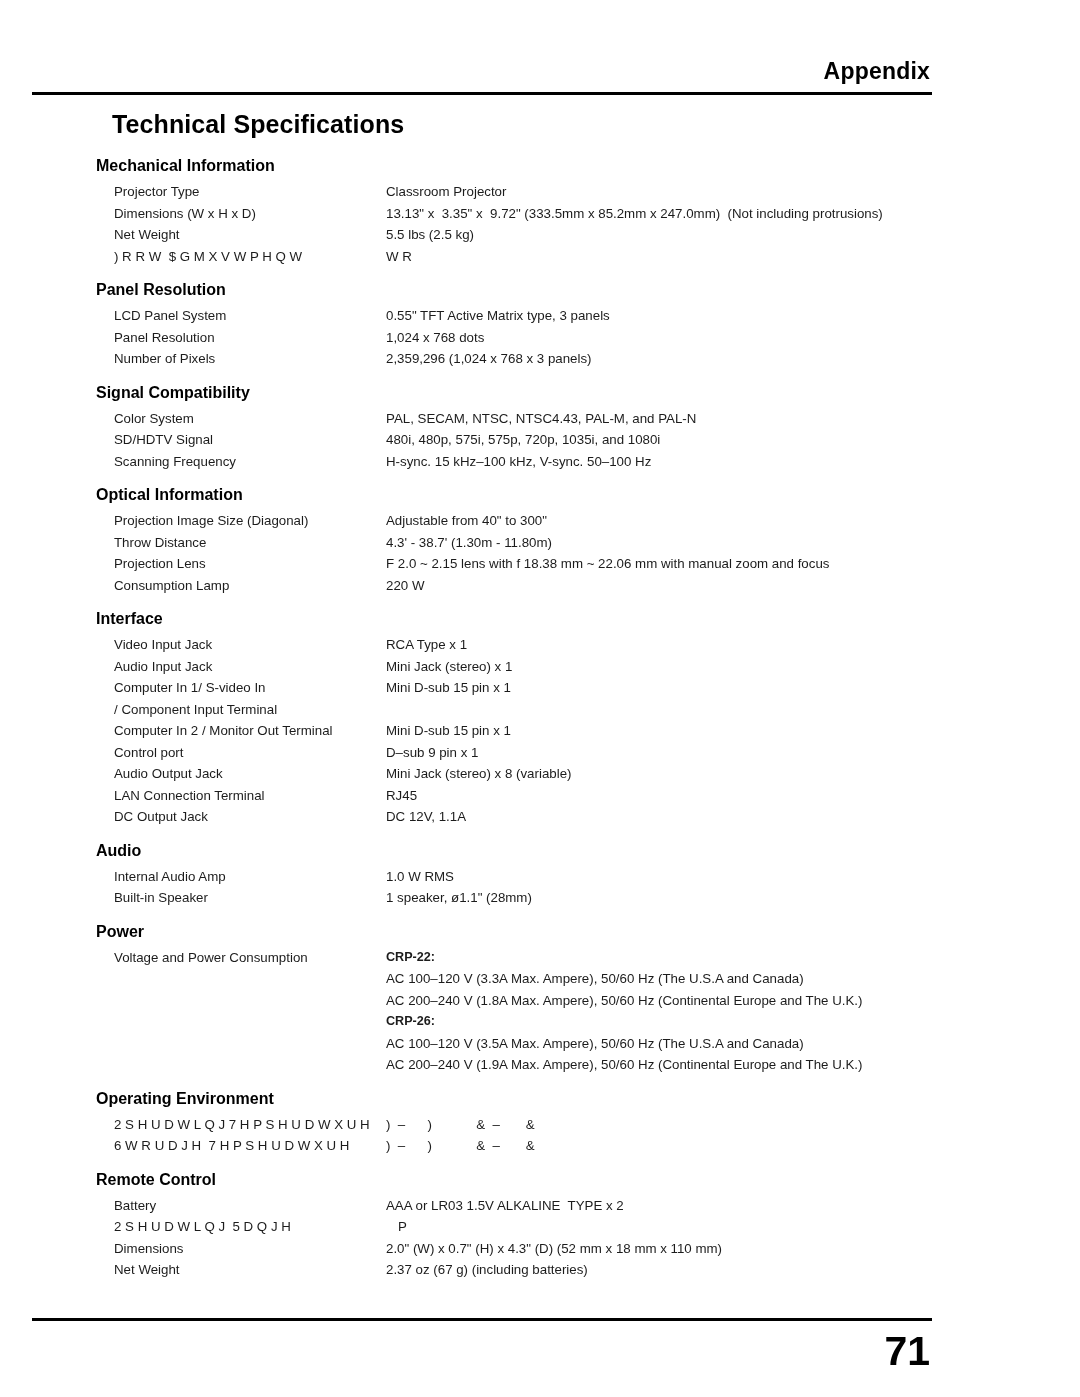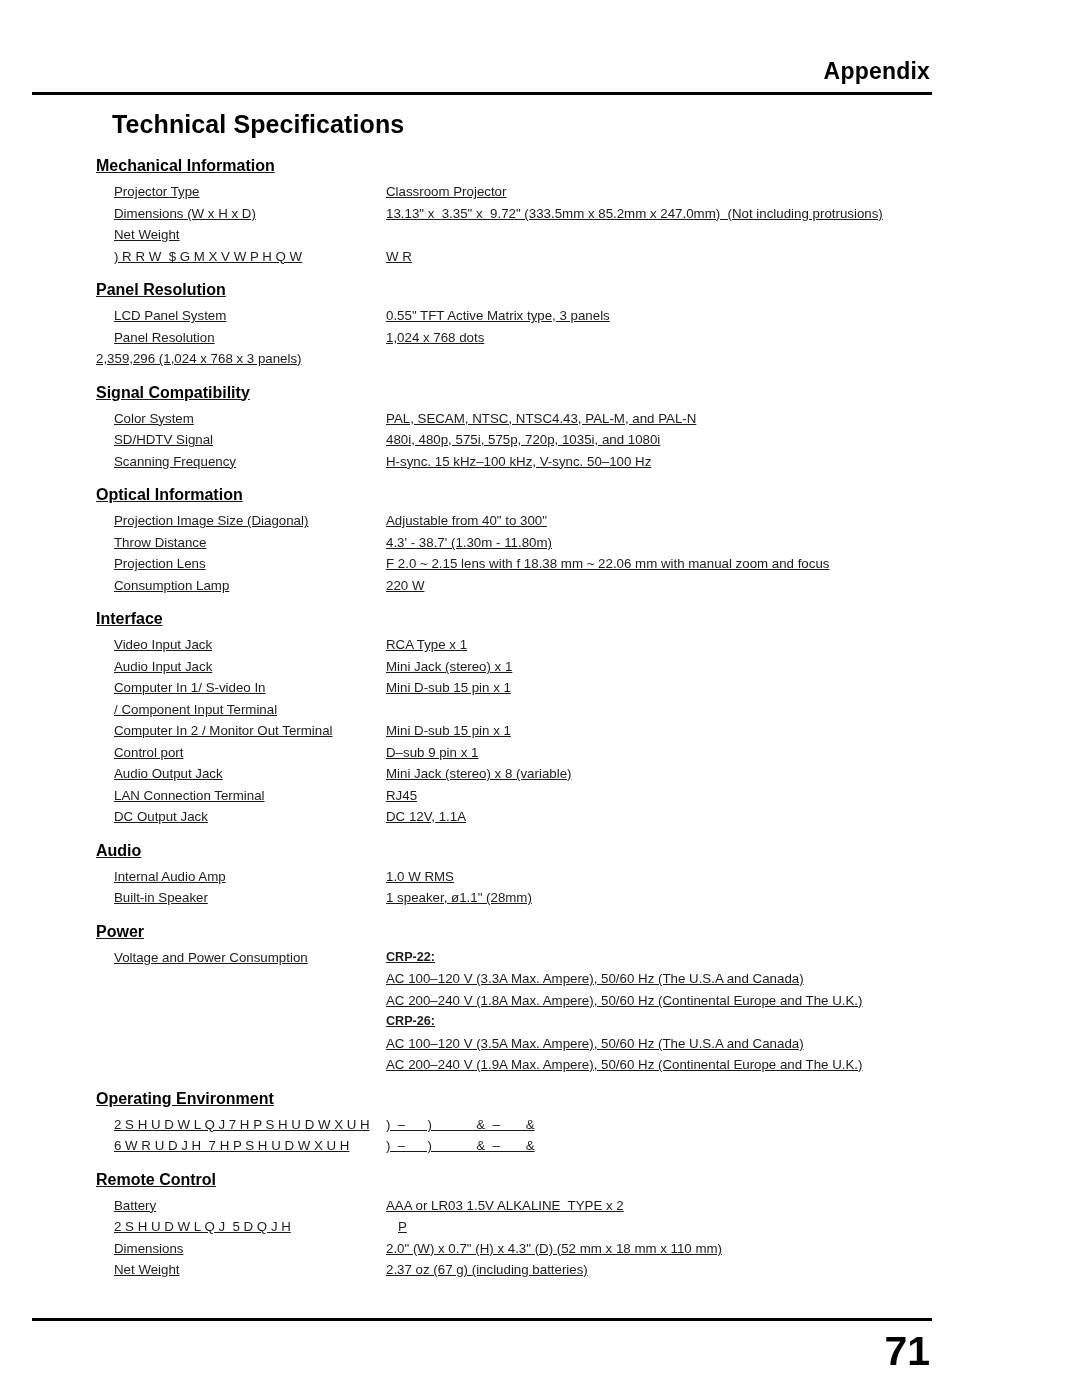--- a/index.html
+++ b/index.html
@@ -65,21 +65,20 @@
   }
   h1.doc-title {
     font-size: 25px;
     font-weight: bold;
     margin: 0 0 18px 16px;
     color: #000;
     letter-spacing: 0.1px;
   }
   .section {
     margin-bottom: 2px;
-    text-decoration: underline;
   }
   .section-title {
     font-size: 16px;
     font-weight: bold;
     color: #000;
     margin: 14px 0 6px 0;
   }
   .rows {
     display: block;
   }
@@ -126,39 +125,41 @@
             <div class="row">
               <div class="label">Projector Type</div>
               <div class="value">Classroom Projector</div>
             </div>
             <div class="row">
               <div class="label">Dimensions (W x H x D)</div>
               <div class="value">13.13" x  3.35" x  9.72" (333.5mm x 85.2mm x 247.0mm)  (Not including protrusions)</div>
             </div>
             <div class="row">
               <div class="label">Net Weight</div>
+              <div class="value">5.5 lbs (2.5 kg)</div>
             </div>
             <div class="row">
               <div class="label">) R R W  $ G M X V W P H Q W</div>
               <div class="value">W R</div>
             </div>
           </div>
         </div>
         <div class="section">
           <div class="section-title">Panel Resolution</div>
           <div class="rows">
             <div class="row">
               <div class="label">LCD Panel System</div>
               <div class="value">0.55" TFT Active Matrix type, 3 panels</div>
             </div>
             <div class="row">
               <div class="label">Panel Resolution</div>
               <div class="value">1,024 x 768 dots</div>
             </div>
             <div class="row">
+              <div class="label">Number of Pixels</div>
               <div class="value">2,359,296 (1,024 x 768 x 3 panels)</div>
             </div>
           </div>
         </div>
         <div class="section">
           <div class="section-title">Signal Compatibility</div>
           <div class="rows">
             <div class="row">
               <div class="label">Color System</div>
               <div class="value">PAL, SECAM, NTSC, NTSC4.43, PAL-M, and PAL-N</div>

